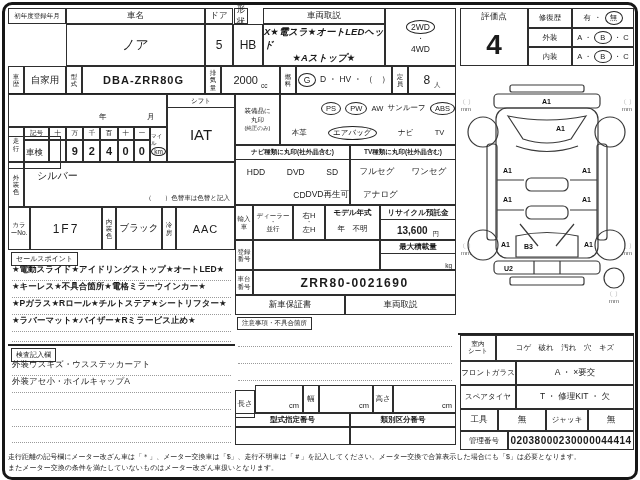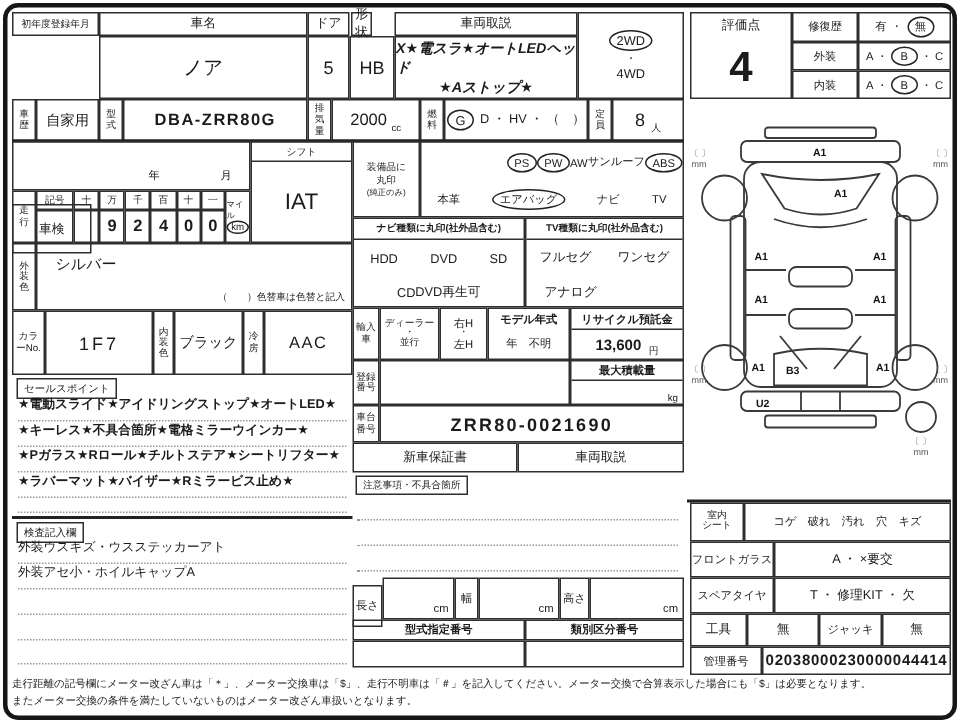--- a/index.html
+++ b/index.html
@@ -135,21 +135,21 @@
     <div class="a dots" style="left:4px;top:63px;width:219px;height:17px;"></div>
     <div class="a dots" style="left:4px;top:80px;width:219px;height:16px;"></div>
   </div>
 
   <div class="a bd col" style="left:235px;top:94px;width:45px;height:51px;">
     <span class="t6">装備品に</span>
     <span class="t6">丸印</span>
     <span style="font-size:5.5px;">(純正のみ)</span>
   </div>
   <div class="a bd" style="left:280px;top:94px;width:176px;height:51px;">
-    <div class="fx t7" style="height:26px;justify-content:flex-end;padding-left:40px;">
+    <div class="fx t7" style="height:26px;justify-content:space-between;padding-left:40px;">
       <span class="circ">PS</span>
       <span class="circ">PW</span>
       <span>AW</span>
       <span>サンルーフ</span>
       <span class="circ">ABS</span>
     </div>
     <div class="fx t7" style="height:23px;justify-content:space-around;">
       <span>本革</span>
       <span class="circ">エアバッグ</span>
       <span>ナビ</span>
@@ -157,21 +157,21 @@
     </div>
   </div>
 
   <div class="a bd" style="left:235px;top:145px;width:115px;height:60px;">
     <div class="fx t6 bold" style="height:13px;border-bottom:1px solid #2e2e2e;">ナビ種類に丸印(社外品含む)</div>
     <div class="fx t8" style="height:24px;justify-content:space-around;">
       <span>HDD</span>
       <span>DVD</span>
       <span>SD</span>
     </div>
-    <div class="fx t8" style="height:22px;justify-content:center;">
+    <div class="fx t8" style="height:22px;justify-content:flex-end;">
       <span>CD</span>
       <span>DVD再生可</span>
     </div>
   </div>
   <div class="a bd" style="left:350px;top:145px;width:106px;height:60px;">
     <div class="fx t6 bold" style="height:13px;border-bottom:1px solid #2e2e2e;">TV種類に丸印(社外品含む)</div>
     <div class="fx t8" style="height:24px;justify-content:space-around;">
       <span>フルセグ</span>
       <span>ワンセグ</span>
     </div>

